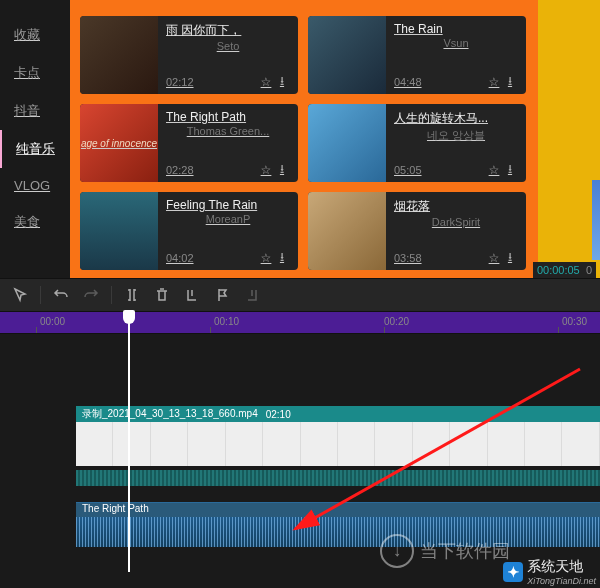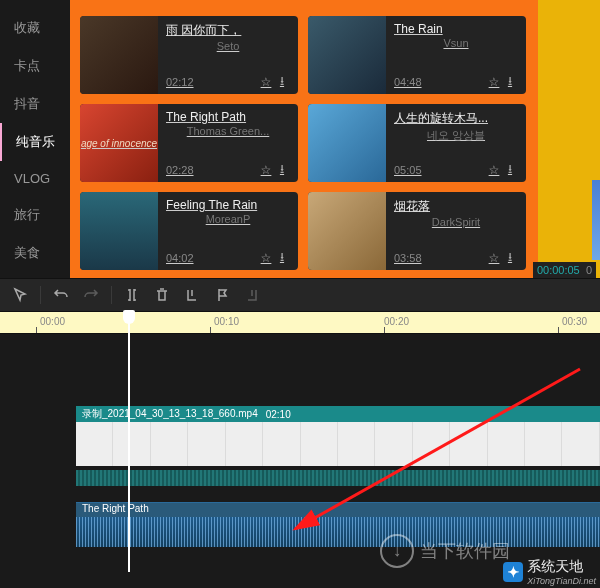--- a/index.html
+++ b/index.html
@@ -1,19 +1,19 @@
 <!DOCTYPE html>
 <html><head>
 <meta charset="utf-8">
 <style>
 * { margin: 0; padding: 0; box-sizing: border-box; font-family: "Microsoft YaHei", Arial, sans-serif; }
 body { background: #1a1a1a; width: 600px; height: 588px; overflow: hidden; position: relative; font-size: 12px; color: #ccc; }
 
 .top-area { display: flex; height: 278px; }
-.sidebar { width: 70px; padding: 9px 0; background: #1a1a1a; }
+.sidebar { width: 70px; padding: 16px 0; background: #1a1a1a; text-decoration: underline; }
 .sidebar-item { padding: 10px 14px; color: #999; cursor: pointer; font-size: 13px; }
 .sidebar-item.active { color: #fff; border-left: 2px solid #f9a8d4; }
 
 .music-grid { flex: 1; padding: 16px 10px 10px 10px; overflow: hidden; background: #f97316; text-decoration: underline; }
 .row { display: flex; gap: 10px; margin-bottom: 10px; }
 .card { display: flex; background: #232323; border-radius: 4px; overflow: hidden; width: 218px; height: 78px; }
 .thumb { width: 78px; height: 78px; display: flex; align-items: center; justify-content: center; font-size: 9px; color: #666; flex-shrink: 0; }
 .card-body { flex: 1; padding: 6px 8px 4px 8px; display: flex; flex-direction: column; position: relative; }
 .card-title { color: #eee; font-size: 12px; white-space: nowrap; overflow: hidden; text-overflow: ellipsis; }
 .card-artist { color: #777; font-size: 11px; margin-top: 1px; text-align: center; }
@@ -22,21 +22,21 @@
 .icon-btn { color: #aaa; cursor: pointer; display: inline-flex; align-items: center; justify-content: center; width: 16px; height: 16px; }
 
 .right-pane { width: 62px; background: #eab308; position: relative; }
 .time-display { position: absolute; bottom: 0; right: 4px; color: #2aa; font-size: 11px; background: #222; padding: 2px 4px; }
 .blue-strip { position: absolute; right: 0; top: 180px; width: 8px; height: 80px; background: linear-gradient(180deg,#4a7fd6,#6fa8e8); }
 
 .toolbar { height: 34px; background: #262626; display: flex; align-items: center; padding: 0 6px; gap: 2px; border-top: 1px solid #111; border-bottom: 1px solid #111; }
 .tool-icon { width: 28px; height: 28px; color: #aaa; display: flex; align-items: center; justify-content: center; cursor: pointer; border-radius: 3px; }
 .tool-sep { width: 1px; height: 18px; background: #3a3a3a; margin: 0 4px; }
 
-.ruler { height: 22px; background: #fef9c3; position: relative; border-bottom: 1px solid #111; }
+.ruler { height: 22px; background: #4c1d95; position: relative; border-bottom: 1px solid #111; }
 .tick { position: absolute; top: 0; height: 100%; color: #888; font-size: 10px; padding-top: 4px; }
 .tick::before { content: ""; position: absolute; bottom: 0; left: 0; width: 1px; height: 6px; background: #555; }
 .playhead { position: absolute; top: 0; width: 2px; height: 260px; background: #fff; z-index: 5; }
 .playhead-handle { position: absolute; top: -2px; left: -5px; width: 12px; height: 14px; background: #fff; border-radius: 2px 2px 6px 6px; }
 
 .timeline { background: #1a1a1a; height: 254px; position: relative; overflow: hidden; }
 .clip-header { position: absolute; height: 16px; background: #1a8a8a; color: #fff; font-size: 10px; padding: 1px 6px; display: flex; gap: 8px; align-items: center; }
 .video-track { position: absolute; height: 44px; background: linear-gradient(90deg,#d8d8d0,#e0e0d8); display: flex; overflow: hidden; }
 .thumb-seg { width: 40px; height: 100%; border-right: 1px solid rgba(0,0,0,0.08); background: #eee; display:flex;align-items:center;justify-content:center;font-size:7px;color:#999; }
 .wave-track1 { position: absolute; height: 16px; background: #165a5a; }
@@ -58,21 +58,20 @@
 </head>
 <body>
 
 <div class="top-area">
   <div class="sidebar">
     <div class="sidebar-item">收藏</div>
     <div class="sidebar-item">卡点</div>
     <div class="sidebar-item">抖音</div>
     <div class="sidebar-item active">纯音乐</div>
     <div class="sidebar-item">VLOG</div>
-    <div class="sidebar-item">旅行</div>
     <div class="sidebar-item">美食</div>
   </div>
 
   <div class="music-grid">
     <div class="row">
       <div class="card">
         <div class="thumb" style="background:linear-gradient(135deg,#4a3828,#2a1810)"></div>
         <div class="card-body">
           <div class="card-title">雨 因你而下，</div>
           <div class="card-artist">Seto</div>

